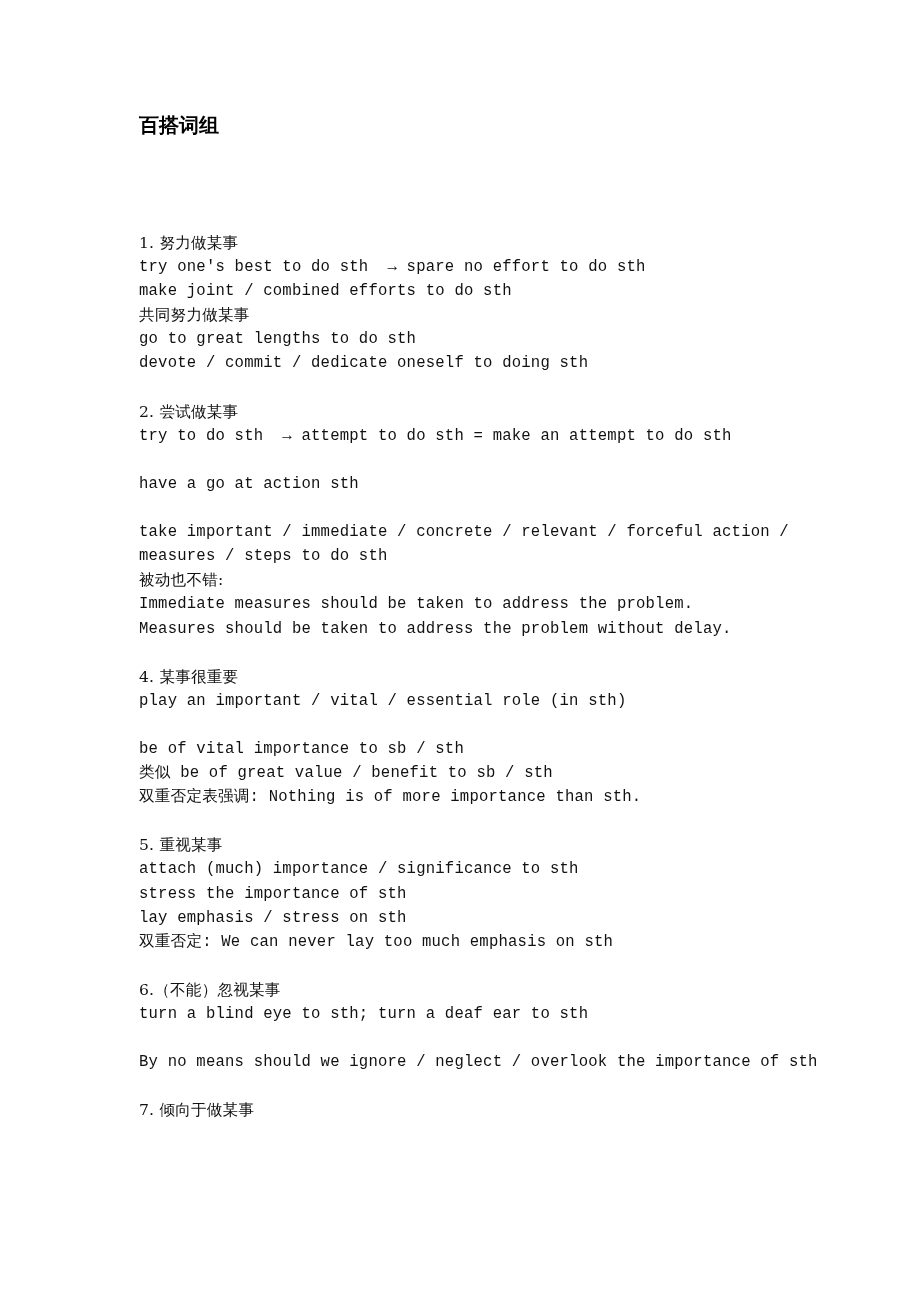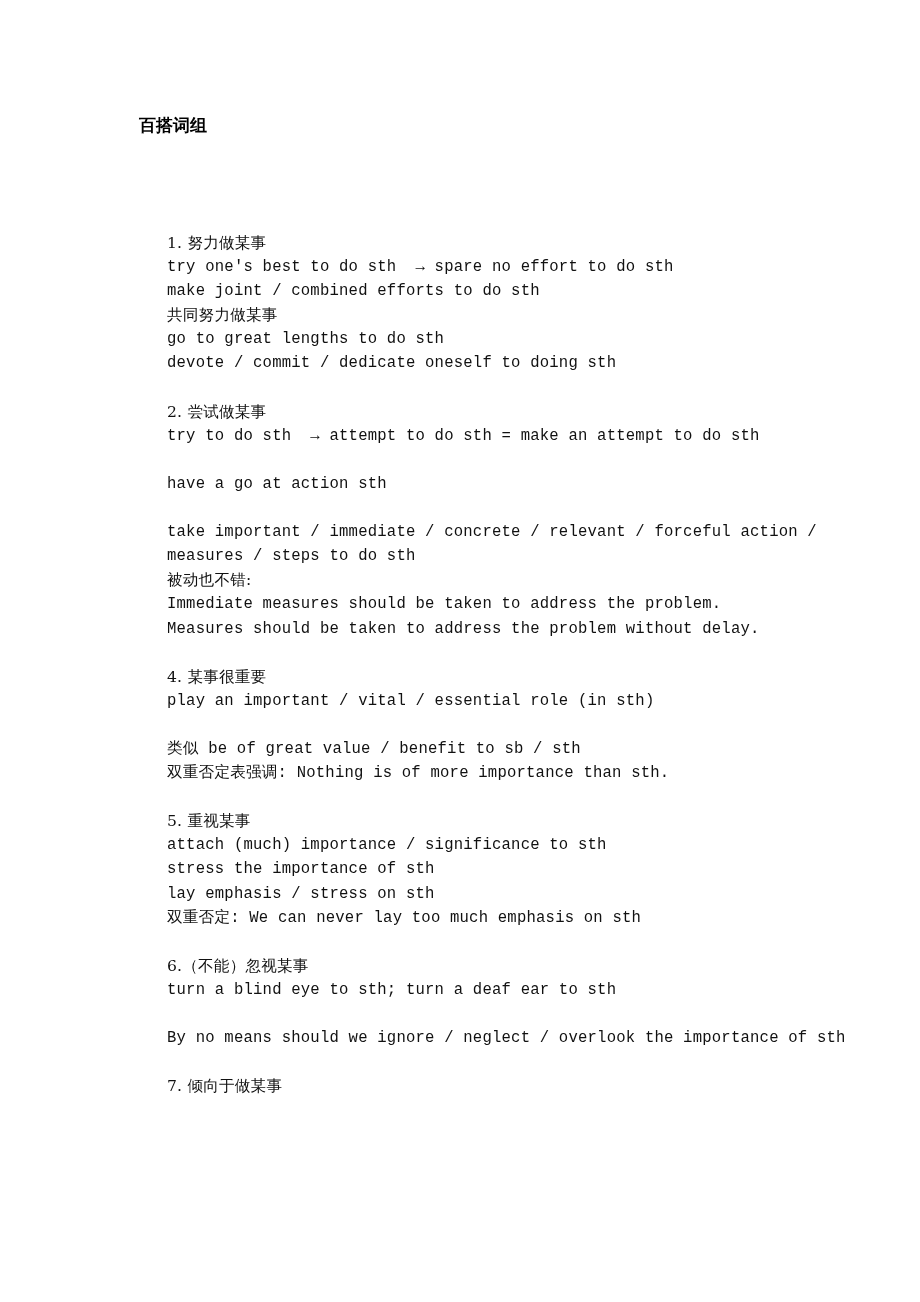--- a/index.html
+++ b/index.html
@@ -1,28 +1,28 @@
 <!DOCTYPE html>
 <html><head>
 <meta charset="utf-8">
 <style>
   html, body { margin: 0; padding: 0; background: #ffffff; }
   body { width: 920px; height: 1302px; position: relative; overflow: hidden; }
   .page { position: absolute; left: 0; top: 0; width: 920px; height: 1302px; background: #fff; }
   .title {
     position: absolute; left: 139px; top: 113px;
-    font-family: "DejaVu Sans", sans-serif; font-weight: bold; font-size: 17px;
+    font-family: "DejaVu Sans", sans-serif; font-weight: bold; font-size: 20px;
     color: #000; line-height: 24px; white-space: nowrap;
   }
   .body {
     position: absolute; left: 139px; top: 231px; width: 700px;
     font-family: "Liberation Mono", "DejaVu Sans Mono", monospace;
     font-size: 15.6px; color: #111; letter-spacing: 0.2px;
   }
-  .line { height: 24.1px; line-height: 24.1px; white-space: pre; margin-left: 28px; }
+  .line { height: 24.1px; line-height: 24.1px; white-space: pre; }
   .blank { height: 24.1px; }
   .cjk { font-family: "DejaVu Serif", serif; }
 </style>
 </head>
 <body>
 
 <div class="page">
   <div class="title">百搭词组</div>
 
   <div class="body">
@@ -44,20 +44,21 @@
     <div class="line">take important / immediate / concrete / relevant / forceful action /</div>
     <div class="line">measures / steps to do sth</div>
     <div class="line cjk">被动也不错:</div>
     <div class="line">Immediate measures should be taken to address the problem.</div>
     <div class="line">Measures should be taken to address the problem without delay.</div>
     <div class="blank"></div>
 
     <div class="line cjk">4. 某事很重要</div>
     <div class="line">play an important / vital / essential role (in sth)</div>
     <div class="blank"></div>
+    <div class="line">be of vital importance to sb / sth</div>
     <div class="line">类似 be of great value / benefit to sb / sth</div>
     <div class="line">双重否定表强调: Nothing is of more importance than sth.</div>
     <div class="blank"></div>
 
     <div class="line cjk">5. 重视某事</div>
     <div class="line">attach (much) importance / significance to sth</div>
     <div class="line">stress the importance of sth</div>
     <div class="line">lay emphasis / stress on sth</div>
     <div class="line">双重否定: We can never lay too much emphasis on sth</div>
     <div class="blank"></div>

